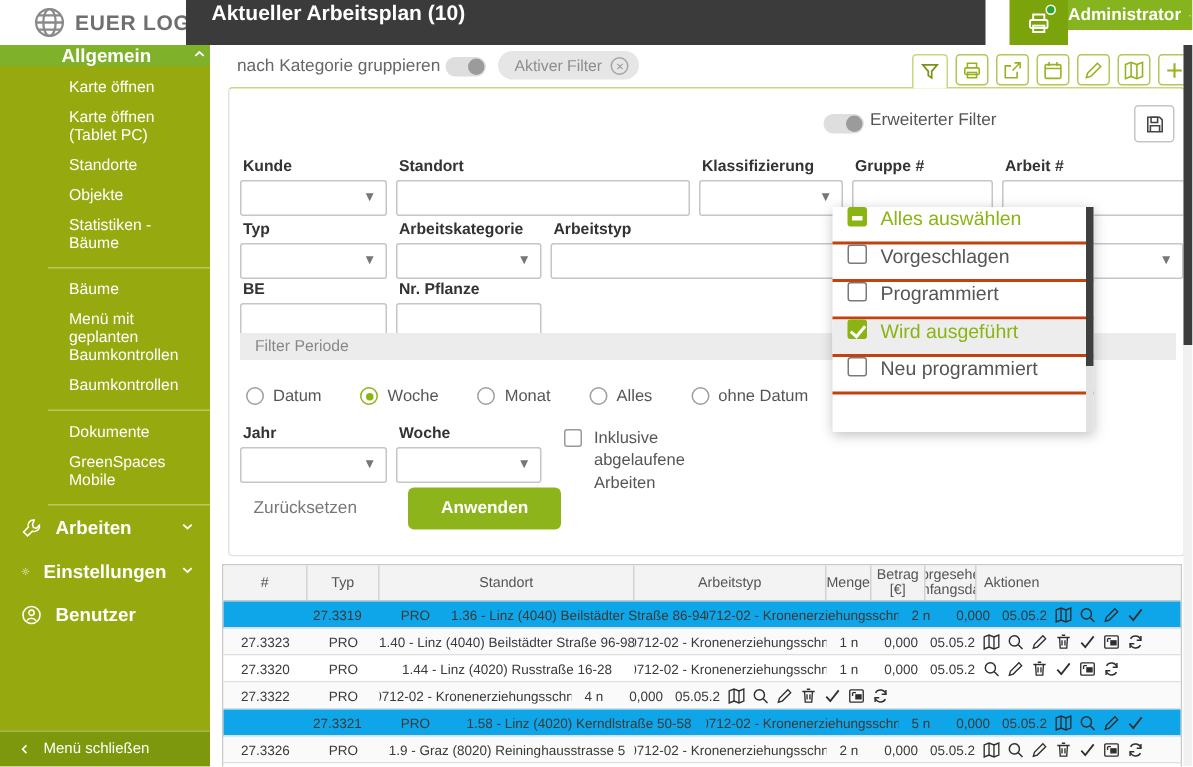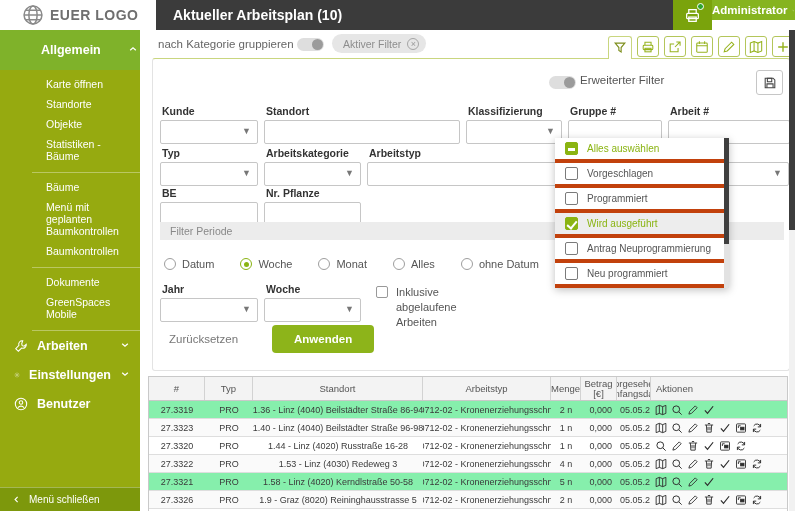--- a/index.html
+++ b/index.html
@@ -3,30 +3,30 @@
 <meta charset="utf-8">
 <style>
   * { margin:0; padding:0; box-sizing:border-box; }
   body { font-family:"Liberation Sans", sans-serif; background:#fff; }
   .app { position:relative; width:795px; height:511px; overflow:hidden; background:#fff; font-family:"Liberation Sans", sans-serif; }
 
   
   .logo-area { position:absolute; left:0; top:0; width:140px; height:30px; background:#fff; display:flex; align-items:center; padding-left:22px; gap:6px; }
   .logo-area svg { width:22px; height:22px; color:#8a8a8a; }
   .logo-text { font-size:14px; font-weight:bold; color:#6f6f6f; letter-spacing:.5px; }
-  .title-bar { position:absolute; left:156px; top:0; width:533px; height:30px; background:#3b3b3b; display:flex; align-items:center; }
+  .title-bar { position:absolute; left:124px; top:0; width:533px; height:30px; background:#3b3b3b; display:flex; }
   .title-bar span { color:#fff; font-size:14px; font-weight:bold; padding-left:17px; }
   .printer-hd { position:absolute; left:673px; top:0; width:39px; height:30px; background:#7aa30c; display:flex; align-items:center; justify-content:center; }
   .printer-hd svg { width:17px; height:17px; color:#fff; }
   .printer-hd .dot { position:absolute; right:8px; top:3px; width:7px; height:7px; border-radius:50%; background:#2ea52e; border:1.5px solid #fff; }
   .admin-btn { position:absolute; left:712px; top:0; width:83px; height:20px; background:#86b41f; color:#fff; font-size:11.5px; font-weight:bold; display:flex; align-items:center; justify-content:center; gap:5px; }
 
   
   .sidebar { position:absolute; left:0; top:30px; width:140px; height:481px; background:#96aa10; color:#fff; }
-  .side-head { height:40px; background:#7fb22a; display:flex; align-items:center; padding:0 10px 0 14px; gap:27px; font-size:12.5px; font-weight:bold; cursor:pointer; }
+  .side-head { height:14px; background:#7fb22a; display:flex; align-items:center; padding:0 10px 0 14px; gap:27px; font-size:12.5px; font-weight:bold; cursor:pointer; }
   .side-head svg { width:14px; height:14px; color:#fff; }
   .side-head .chev { margin-left:auto; }
   .side-head .chev svg { width:10px; height:10px; }
   .sgroup { border-bottom:1px solid rgba(255,255,255,.35); padding:4px 0 6px;margin-left:32px; }
   .sitem { font-size:10.5px; padding:4px 10px 4px 14px; line-height:12px; cursor:pointer; }
   .side-sec { height:29px; display:flex; align-items:center; padding:0 10px 0 14px; gap:9px; font-size:12.5px; font-weight:bold; cursor:pointer; }
   .side-sec svg.ic { width:14px; height:14px; color:#fff; }
   .side-sec .chev { margin-left:auto; }
   .side-sec .chev svg { width:10px; height:10px; }
   .side-footer { position:absolute; left:0; bottom:0; width:140px; height:24px; background:#7d980c; display:flex; align-items:center; gap:8px; padding-left:12px; font-size:10px; cursor:pointer; border-top:1px solid rgba(255,255,255,.3); }
@@ -71,36 +71,36 @@
   .cbx { width:12px; height:12px; border:1px solid #999; border-radius:2px; background:#fff; flex:none; margin-top:1px; cursor:pointer; }
   .inc-label { font-size:11px; color:#555; width:96px; line-height:15px; }
   .btn-row { position:absolute; left:16px; top:266px; display:flex; align-items:center; gap:34px; }
   .reset-btn { font-size:11.5px; color:#777; cursor:pointer; }
   .apply-btn { background:#8db41a; color:#fff; font-size:11.5px; font-weight:bold; border:none; border-radius:4px; padding:8px 22px; cursor:pointer; font-family:"Liberation Sans",sans-serif; }
 
   
   .menu { position:absolute; left:555px; top:138px; width:174px; height:150px; background:#fff; box-shadow:0 2px 8px rgba(0,0,0,.25); z-index:50; }
   .menu-scroll { position:absolute; right:0; top:0; width:5px; height:150px; background:#e2e2e2; }
   .menu-scroll .mthumb { position:absolute; left:0; top:0; width:5px; height:106px; background:#3f3f3f; }
-  .mi { height:25px; display:flex; align-items:center; gap:9px; padding-left:10px; border-bottom:4px solid #c2410c; font-size:10px; color:#555; cursor:pointer; }
+  .mi { height:25px; display:flex; align-items:flex-start; gap:9px; padding-left:10px; border-bottom:2px solid #c2410c; font-size:13px; color:#555; cursor:pointer; }
   .mi.hl { background:#ededed; }
   .mi .mcb { width:13px; height:13px; border:1.5px solid #7a7a7a; border-radius:2px; background:#fff; flex:none; position:relative; }
   .mi .mcb.checked, .mi .mcb.indeterminate { background:#8ab412; border-color:#8ab412; }
   .mi .mcb.checked::after { content:""; position:absolute; left:3px; top:0.5px; width:4px; height:8px; border:solid #fff; border-width:0 2px 2px 0; transform:rotate(40deg); }
   .mi .mcb.indeterminate::after { content:""; position:absolute; left:2px; top:5px; width:7px; height:2.5px; background:#fff; }
   .mi.green { color:#8ab412; }
 
   
   .table { position:absolute; left:148px; top:376px; width:640px; background:#fff; border:1px solid #c9c9c9; }
   .thead { display:flex; background:#f3f3f3; border-bottom:1px solid #c9c9c9; height:24px; }
   .th { font-size:9.5px; color:#555; border-right:1px solid #d2d2d2; display:flex; align-items:center; justify-content:center; text-align:center; line-height:10px; overflow:hidden; padding:0 2px; }
   .th:last-child { border-right:none; justify-content:flex-start; padding-left:5px; }
   .trow { display:flex; height:18px; border-bottom:1px solid #dedede; background:#fff; cursor:pointer; }
   .trow.alt { background:#fafafa; }
-  .trow.sel { background:#86efac; }
+  .trow.sel { background:#0ea5e9;padding-left:48px; }
   .td { font-size:9px; color:#3a3a3a; display:flex; align-items:center; justify-content:center; overflow:hidden; white-space:nowrap; padding:0 2px; }
   .td.right { justify-content:flex-end; padding-right:5px; }
   .td.left { justify-content:flex-start; padding-left:3px; }
   .td.actions { justify-content:flex-start; gap:4px; padding-left:4px; }
   .td.actions svg { width:12px; height:12px; color:#2e2e2e; flex:none; }
   .c0{width:56px}.c1{width:48px}.c2{width:170px}.c3{width:128px}.c4{width:30px}.c5{width:36px}.c6{width:34px}.c7{width:136px;flex:1}
 
   
   .pg-scroll { position:absolute; right:0; top:30px; width:6px; height:481px; background:#f1f1f1; z-index:60; }
   .pg-scroll .thumb { position:absolute; left:0; top:0; width:6px; height:200px; background:#3c3c3c; }
@@ -142,20 +142,21 @@
           <path d="M1.5 8.5h3L6.5 4l3 8 1.5-3.5h3.5"></path>
         </svg>
       <span>Allgemein</span>
       <span class="chev"><svg viewBox="0 0 16 16" fill="none" stroke="#fff" stroke-width="2">
             <path d="M3.5 10L8 6l4.5 4"></path>
           </svg></span>
     </div>
     <div id="side-groups">
         <div class="sgroup">
           <div class="sitem">Karte öffnen</div>
+          <div class="sitem">Karte öffnen (Tablet PC)</div>
           <div class="sitem">Standorte</div>
           <div class="sitem">Objekte</div>
           <div class="sitem">Statistiken - Bäume</div>
         </div>
         <div class="sgroup">
           <div class="sitem">Bäume</div>
           <div class="sitem">Menü mit geplanten Baumkontrollen</div>
           <div class="sitem">Baumkontrollen</div>
         </div>
         <div class="sgroup">
@@ -383,24 +384,20 @@
           <span class="mcb unchecked"></span>
           <span>Vorgeschlagen</span>
         </div>
         <div class="mi">
           <span class="mcb unchecked"></span>
           <span>Programmiert</span>
         </div>
         <div class="mi hl green">
           <span class="mcb checked"></span>
           <span>Wird ausgeführt</span>
-        </div>
-        <div class="mi">
-          <span class="mcb unchecked"></span>
-          <span>Antrag Neuprogrammierung</span>
         </div>
         <div class="mi">
           <span class="mcb unchecked"></span>
           <span>Neu programmiert</span>
         </div>
       </div>
     <div class="menu-scroll">
         <div class="mthumb"></div>
       </div>
   </div>
@@ -508,21 +505,20 @@
             </svg>
             <svg viewBox="0 0 16 16" fill="none" stroke="currentColor" stroke-width="1.3">
               <path d="M12.8 6.5A5 5 0 0 0 3.6 5.2M3.2 9.5a5 5 0 0 0 9.2 1.3"></path>
               <path d="M12.8 2.6v3.9H9.1M3.2 13.4V9.5h3.7"></path>
             </svg>
           </div>
         </div>
         <div class="trow alt">
           <div class="td c0">27.3322</div>
           <div class="td c1">PRO</div>
-          <div class="td c2">1.53 - Linz (4030) Redeweg 3</div>
           <div class="td c3">00712-02 - Kronenerziehungsschnitt</div>
           <div class="td c4">4 n</div>
           <div class="td c5 right">0,000</div>
           <div class="td c6 left">05.05.2</div>
           <div class="td c7 actions">
             <svg viewBox="0 0 16 16" fill="none" stroke="currentColor" stroke-width="1.2">
               <path d="M1.5 3.5l4.3-1.7 4.4 1.7 4.3-1.7v10.7l-4.3 1.7-4.4-1.7-4.3 1.7Z"></path>
               <path d="M5.8 1.8v10.7M10.2 3.5v10.7"></path>
             </svg>
             <svg viewBox="0 0 16 16" fill="none" stroke="currentColor" stroke-width="1.3">

